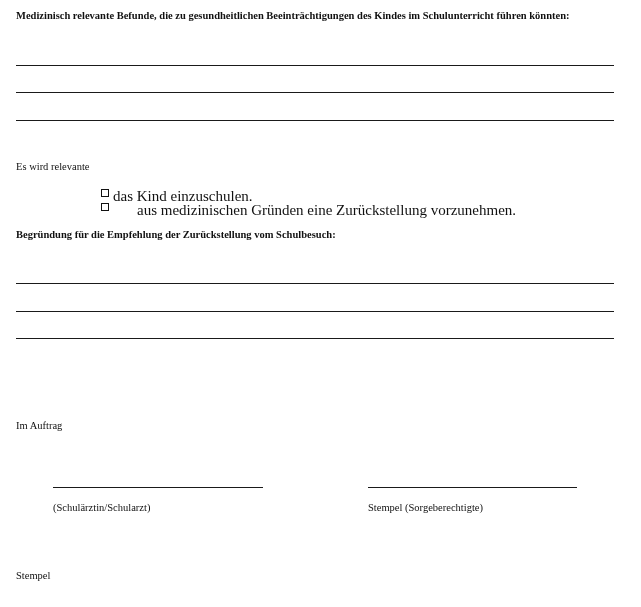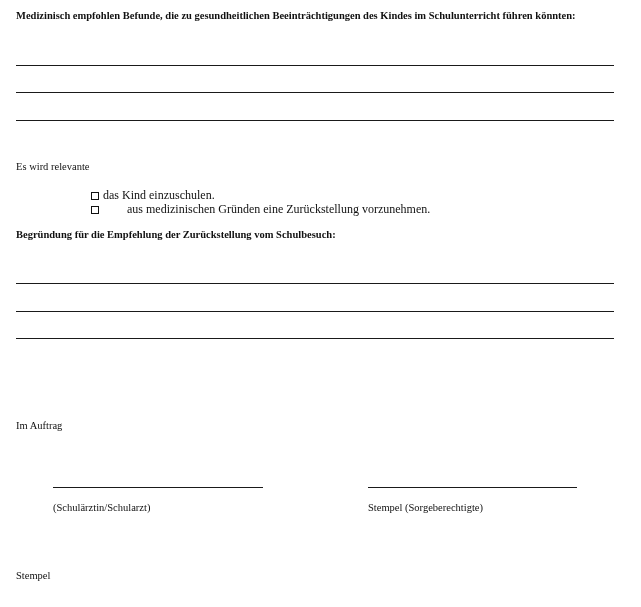--- a/index.html
+++ b/index.html
@@ -30,24 +30,23 @@
       position: absolute;
       height: 0;
       border-top: 1px solid #1a1a1a;
     }
     .write-line {
       left: 16px;
       width: 598px;
     }
     .checkbox-row {
       position: absolute;
-      left: 91px;
+      left: 101px;
       display: flex;
-      align-items: center;
-      font-size: 12px;
+      font-size: 15px;
       white-space: nowrap;
     }
     .checkbox {
       display: inline-block;
       width: 6px;
       height: 6px;
       border: 1px solid #111;
       margin-right: 4px;
       margin-top: 1px;
       background: #fff;
@@ -55,21 +54,21 @@
     .sig-label {
       position: absolute;
       font-size: 10.5px;
       text-align: left;
       white-space: nowrap;
     }
   </style>
 </head>
 <body>
 
-<div class="abs heading" style="left:16px; top:10px;">Medizinisch empfohlen Befunde, die zu gesundheitlichen Beeinträchtigungen des Kindes im Schulunterricht führen könnten:</div>
+<div class="abs heading" style="left:16px; top:10px;">Medizinisch relevante Befunde, die zu gesundheitlichen Beeinträchtigungen des Kindes im Schulunterricht führen könnten:</div>
 
 <div class="rule write-line" style="top:65px;"></div>
 <div class="rule write-line" style="top:92px;"></div>
 <div class="rule write-line" style="top:120px;"></div>
 
 <div class="abs text" style="left:16px; top:161px;">Es wird relevante</div>
 
 <div class="checkbox-row" style="top:188px;">
   <span class="checkbox"></span>
   <span>das Kind einzuschulen.</span>

